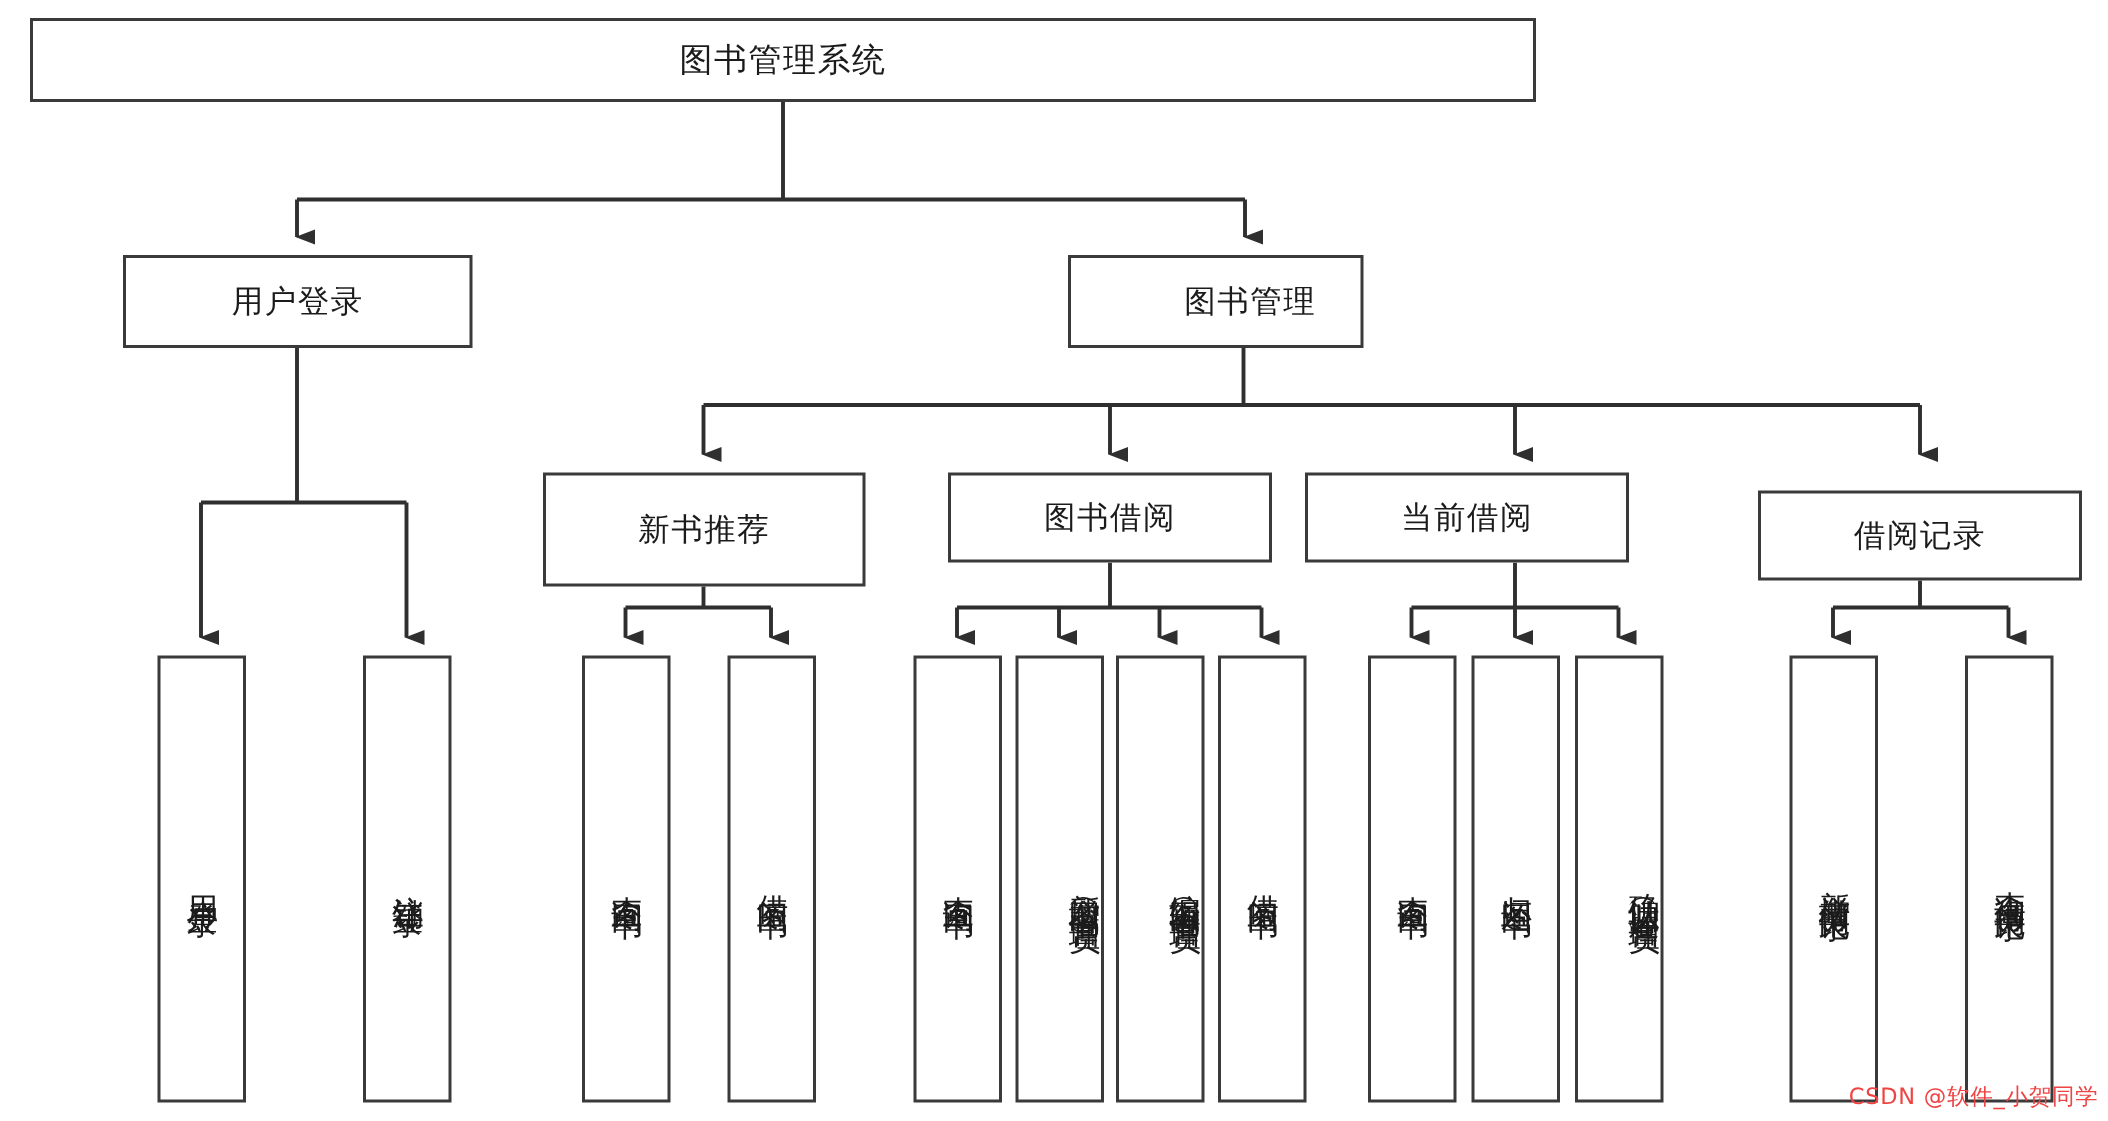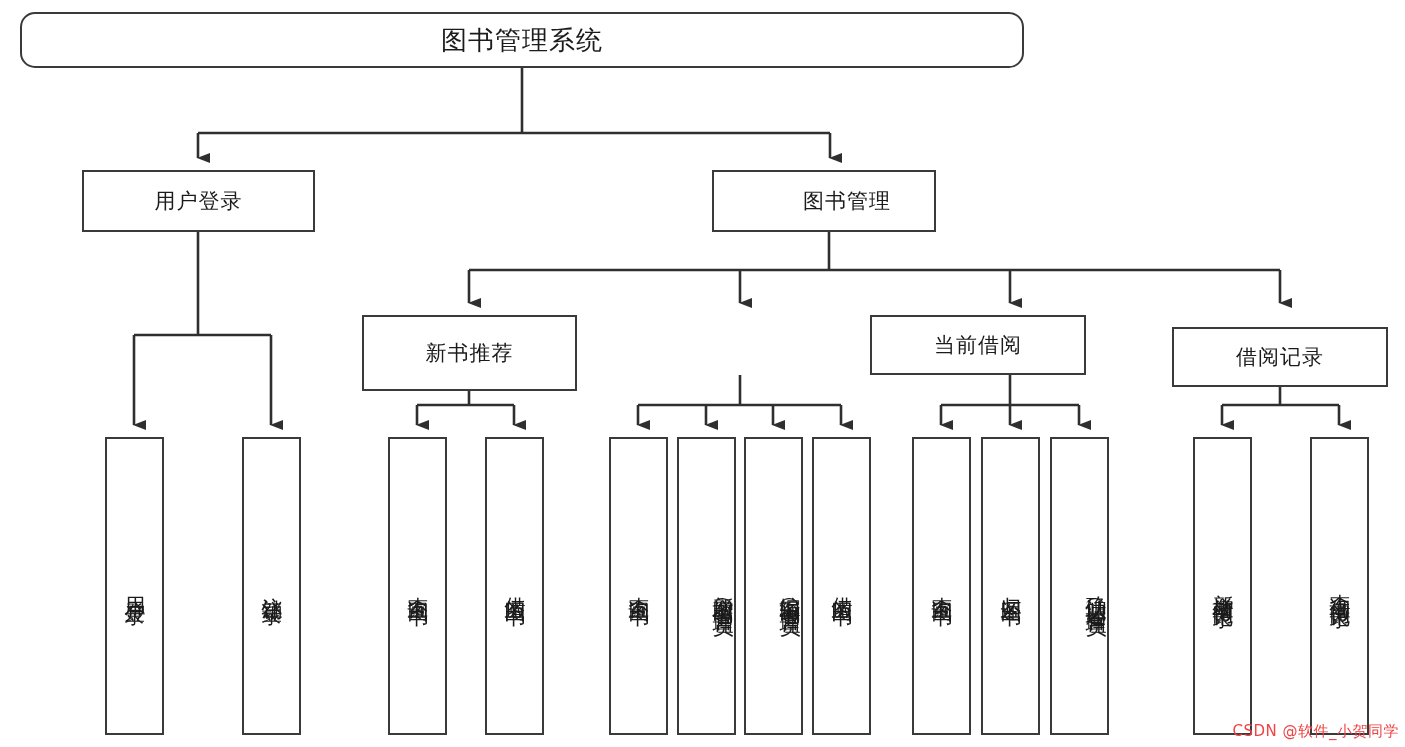--- a/index.html
+++ b/index.html
@@ -9,21 +9,21 @@
   #wires{position:absolute;left:0;top:0;width:1405px;height:747px;pointer-events:none;}
 
   .node{position:absolute;box-sizing:border-box;background:#ffffff;
         border:2.5px solid #3a3a3a;display:flex;align-items:center;justify-content:center;
         color:#1b1b1b;}
   .node.h{font-size:21px;letter-spacing:1px;}
   .node.v{writing-mode:vertical-rl;text-orientation:upright;
           font-size:21px;letter-spacing:3px;line-height:1.1;
           align-items:flex-start;justify-content:center;padding-top:12px;}
   .node.v.mid{align-items:center;padding-top:0;}
-  #title-node{font-size:26px;border-radius:15px;}
+  #title-node{font-size:22px;}
   #watermark{position:absolute;right:6px;bottom:6px;font-size:15px;color:#ef4444;
              letter-spacing:.5px;white-space:nowrap;}
 </style>
 </head>
 <body>
 
 <div id="stage">
 
   <svg id="wires" viewBox="0 0 1405 747" xmlns="http://www.w3.org/2000/svg">
     <defs>
@@ -71,23 +71,24 @@
       <path d="M1280,375 L1280,405"></path>
       <path d="M1222,405 L1339,405"></path>
       <path d="M1222,405 L1222,425" marker-end="url(#arw)"></path>
       <path d="M1339,405 L1339,425" marker-end="url(#arw)"></path>
     </g>
   </svg>
 
   <div class="node h" id="title-node" style="left:20px;top:12px;width:1004px;height:56px;">图书管理系统</div>
 
   <div class="node h" style="left:82px;top:170px;width:233px;height:62px;">用户登录</div>
-  <div class="node h" style="left:712px;top:170px;width:224px;height:62px;padding-left:46px;">图书管理</div>
+  <div class="node h" style="left:712px;top:170px;width:197px;height:62px;padding-left:46px;">图书管理</div>
 
   <div class="node h" style="left:362px;top:315px;width:215px;height:76px;">新书推荐</div>
+  <div class="node h" style="left:632px;top:315px;width:216px;height:60px;">图书借阅</div>
   <div class="node h" style="left:870px;top:315px;width:216px;height:60px;">当前借阅</div>
   <div class="node h" style="left:1172px;top:315px;width:216px;height:60px;margin-top:12px;">借阅记录</div>
 
   <div class="node v mid" style="left:105px;top:437px;width:59px;height:298px;">用户登录</div>
   <div class="node v mid" style="left:242px;top:437px;width:59px;height:298px;">注销登录</div>
 
   <div class="node v mid" style="left:388px;top:437px;width:59px;height:298px;">查询图书</div>
   <div class="node v mid" style="left:485px;top:437px;width:59px;height:298px;">借阅图书</div>
 
   <div class="node v mid" style="left:609px;top:437px;width:59px;height:298px;">查询图书</div>

